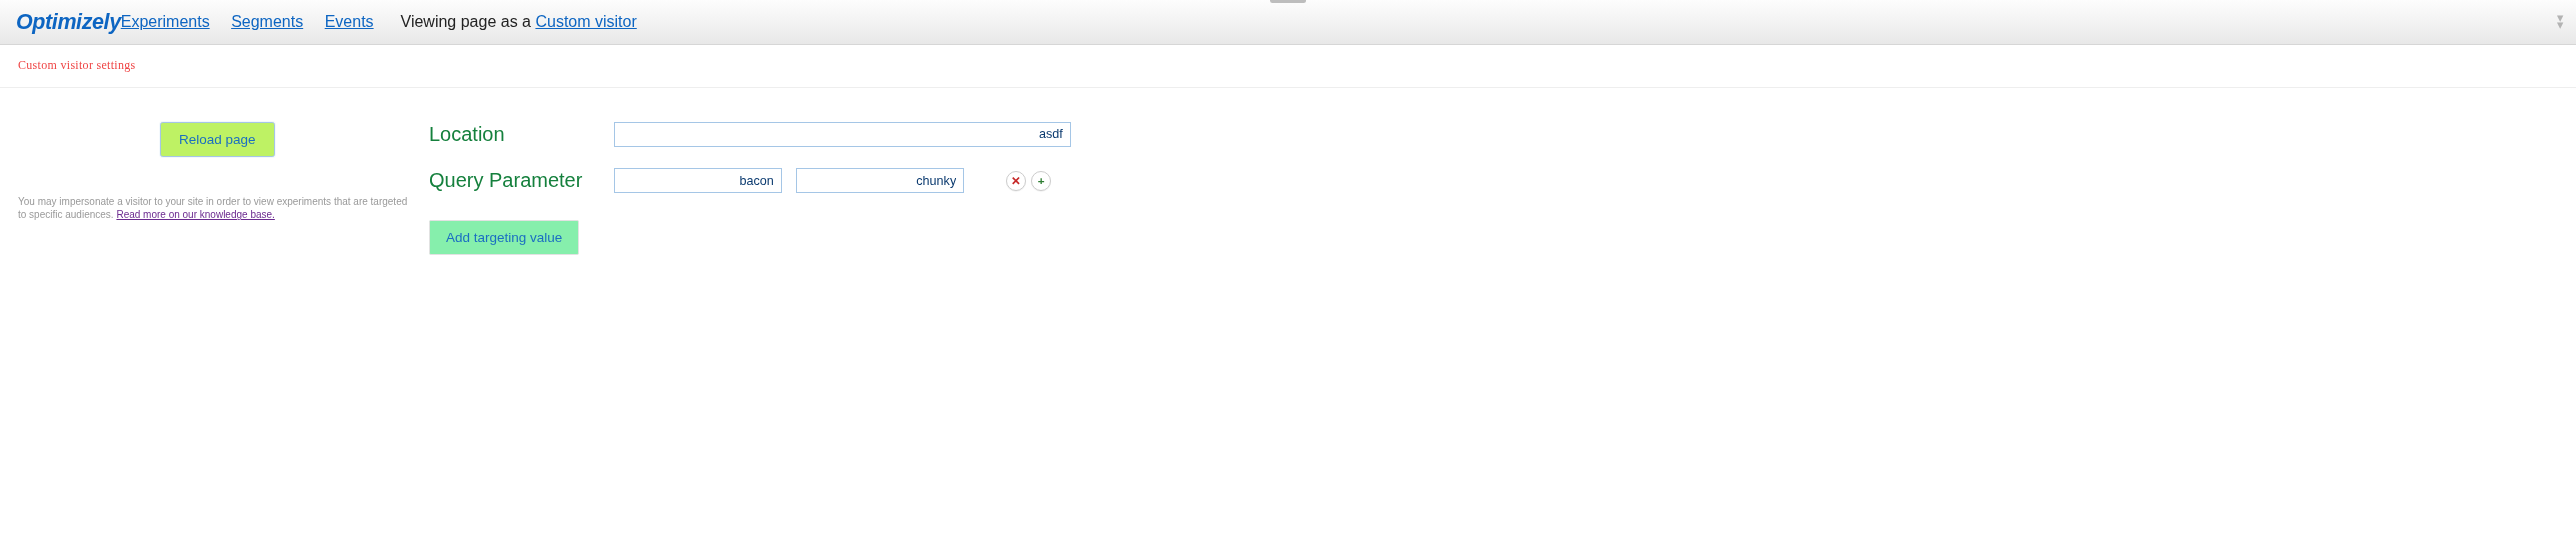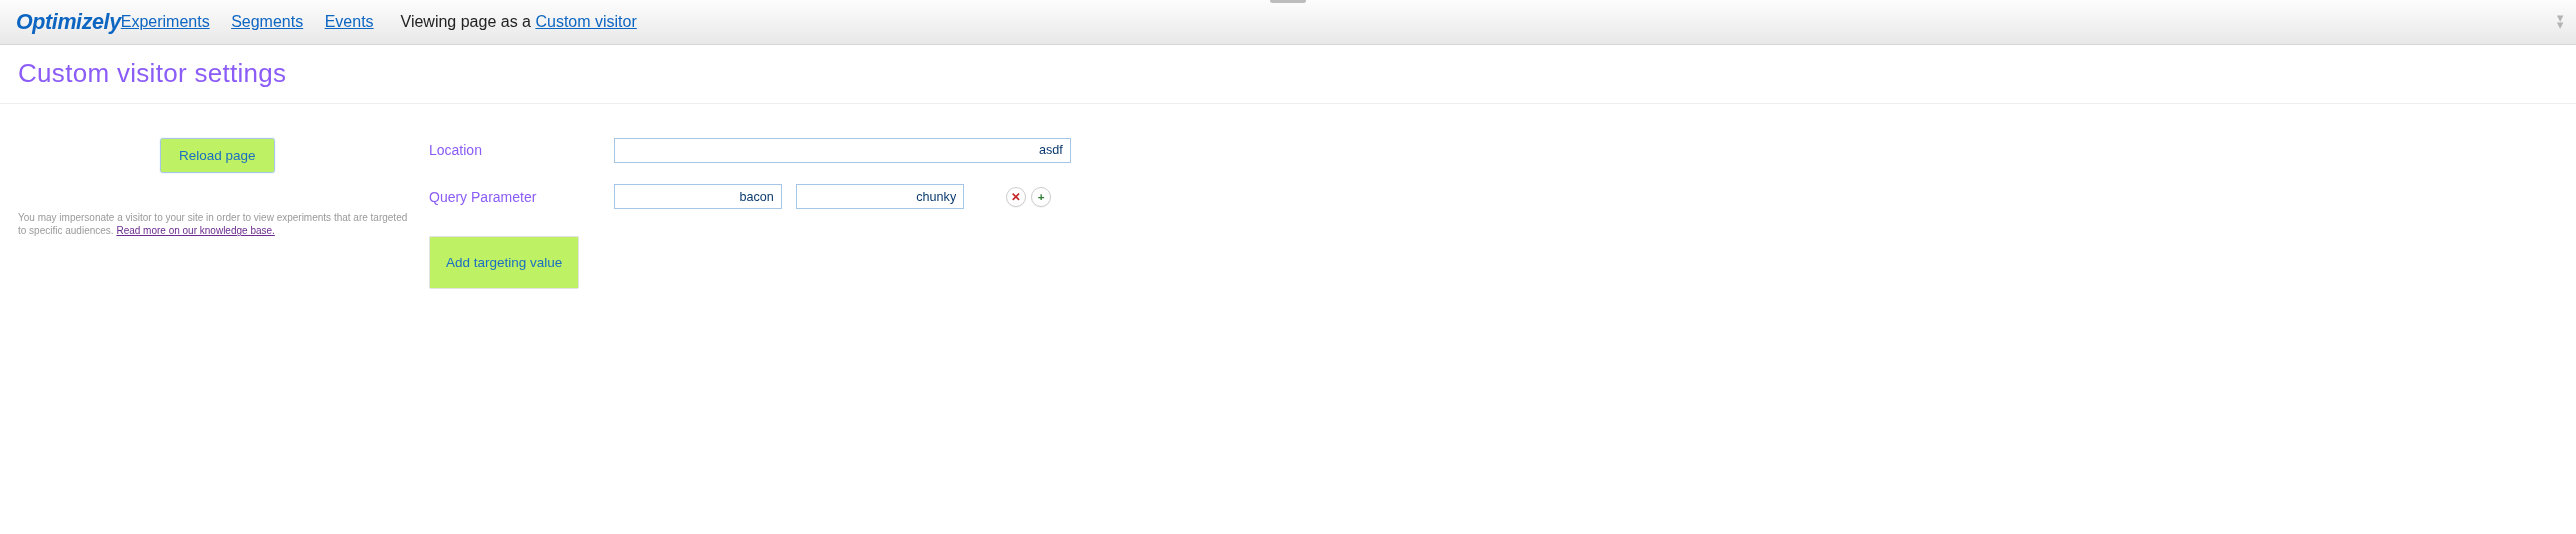--- a/index.html
+++ b/index.html
@@ -65,24 +65,25 @@
     color: #0d65c2;
     text-decoration: underline;
     cursor: pointer;
   }
   .page-title-row {
     padding: 12.6px 18px 14.4px 18px;
     border-bottom: 0.9px solid #eee;
     width: 2576px;
   }
   .page-title {
-    font-size: 26px;
+    font-size: 12px;
     font-weight: 300;
-    color: #8b5cf6;
+    color: #ef4444;
     letter-spacing: 0.3px;
+    font-family: Liberation Serif, serif;
   }
   .main {
     display: flex;
     padding-top: 34px;
   }
   .left-col {
     width: 429px;
     padding: 0 18px 0 18px;
   }
   .reload-btn {
@@ -112,22 +113,22 @@
     flex: 1;
     padding-right: 18px;
   }
   .form-row {
     display: flex;
     align-items: center;
     margin-bottom: 21.5px;
   }
   .form-label {
     width: 185px;
-    font-size: 14px;
-    color: #8b5cf6;
+    font-size: 20px;
+    color: #15803d;
   }
   .text-input {
     border: 0.9px solid #a5c6e6;
     padding: 4.5px 7.2px;
     font-size: 12.6px;
     color: #0b3a6f;
     background: #fff;
     height: 25px;
     text-align: right;
   }
@@ -147,24 +148,24 @@
     font-size: 11.7px;
     font-weight: bold;
     line-height: 1;
     box-shadow: 0 0.9px 0.9px rgba(0,0,0,0.05);
   }
   .circ-remove { color: #c62828; margin-left: 27px;}
   .circ-add { color: #2e7d32; }
   .add-targeting-btn {
     margin-left: 0px;
     margin-top: 5.4px;
-    padding: 18px 16px;
+    padding: 9px 16px;
     border: 0.9px solid #e2e2e2;
     border-radius: 1.8px;
-    background: #bef264;
+    background: #86efac;
     color: #1b6ec2;
     font-size: 13.5px;
     cursor: pointer;
   }
 </style>
 </head>
 <body>
 
 <div class="content-wrap">
 

